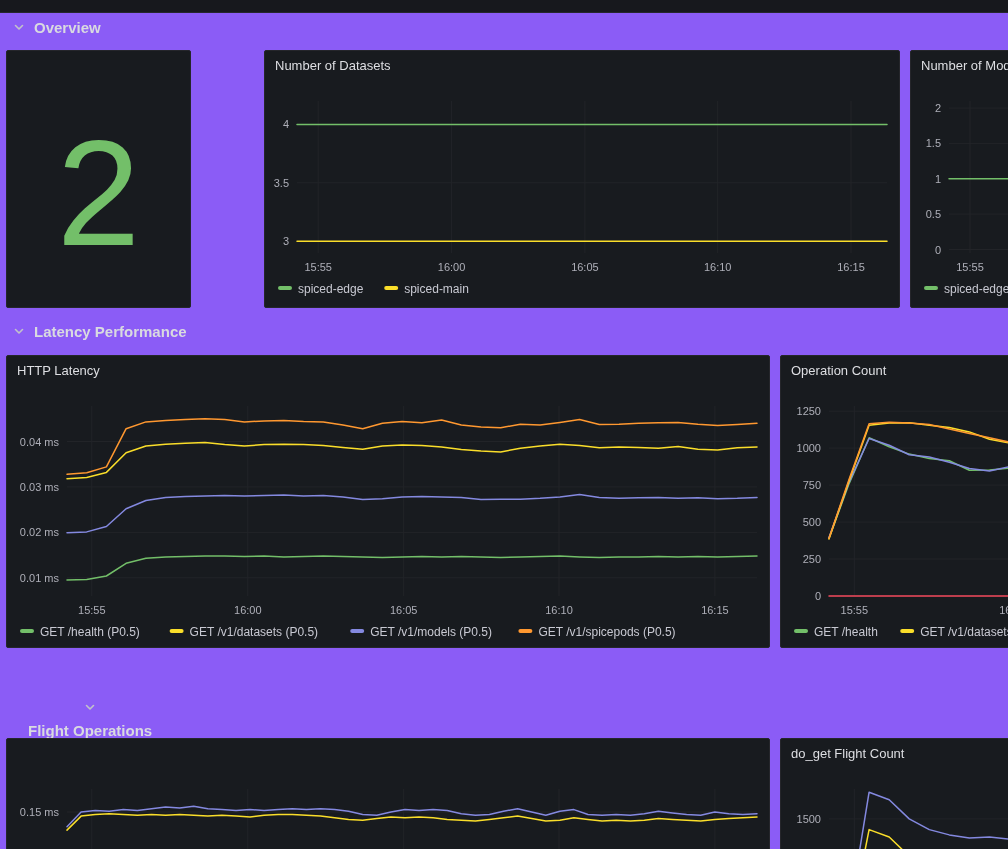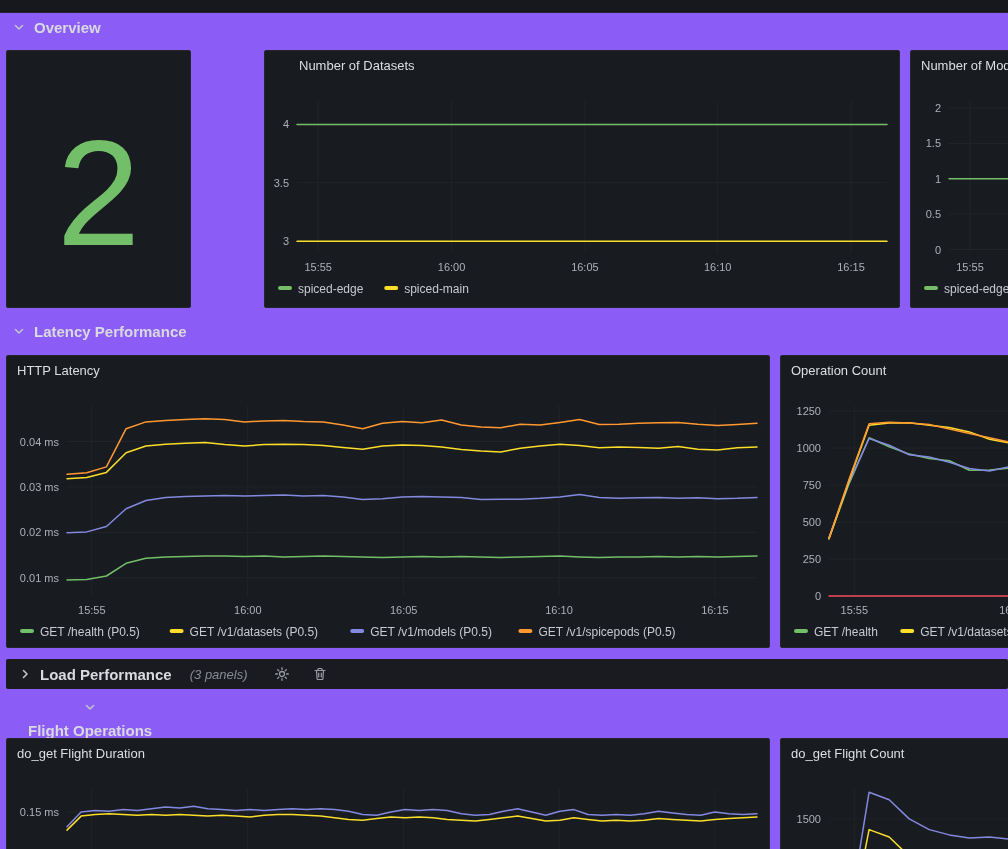--- a/index.html
+++ b/index.html
@@ -42,21 +42,21 @@
           <path d="M3.5 5.5 L7 9 L10.5 5.5" stroke="currentColor" stroke-width="1.6" fill="none" stroke-linecap="round" stroke-linejoin="round"></path>
         </svg>
     </span>
     <span>Overview</span>
   </div>
 
   <div class="panel" style="left:6px; top:50px; width:185px; height:258px;">
     <div class="stat-value" style="color: rgb(115, 191, 105);">2</div>
   </div>
 
-  <div class="panel" style="left:264px; top:50px; width:636px; height:258px;padding-left:24px;">
+  <div class="panel" style="left:264px; top:50px; width:636px; height:258px;">
     <div class="panel-title">Number of Datasets</div>
     <div class="chart"><svg width="634" height="228">
           <line class="grid" x1="32" x2="622" y1="162.3" y2="162.3"></line>
           <text class="tick" text-anchor="end" x="24" y="166.3">3</text>
           <line class="grid" x1="32" x2="622" y1="103.8" y2="103.8"></line>
           <text class="tick" text-anchor="end" x="24" y="107.8">3.5</text>
           <line class="grid" x1="32" x2="622" y1="45.4" y2="45.4"></line>
           <text class="tick" text-anchor="end" x="24" y="49.4">4</text>
           <line class="grid" x1="53.2" x2="53.2" y1="22" y2="174"></line>
           <text class="tick" text-anchor="middle" x="53.2" y="192">15:55</text>
@@ -181,51 +181,31 @@
           <polyline fill="none" stroke="#FADE2A" stroke-width="1.5" stroke-linejoin="round" stroke-linecap="round" points="48.0,155.1 68.1,96.7 88.1,41.2 108.2,39.0 128.2,38.7 148.3,41.2 168.3,43.4 188.4,47.9 208.5,55.3 228.5,59.0 248.6,56.7 268.6,61.9 288.7,62.7 308.7,64.1 328.8,61.2 348.9,55.3 368.9,53.1 389.0,56.0 409.0,61.2 429.1,64.1 449.1,65.6 469.2,64.1 489.3,63.0 509.3,64.1 529.4,65.3 549.4,64.4 569.5,63.5 589.5,64.1 609.6,64.4 629.7,63.7 649.7,64.3 669.8,64.0 689.8,63.4 709.9,64.3 729.9,64.1 750.0,63.8"></polyline>
           <polyline fill="none" stroke="#FF9830" stroke-width="1.5" stroke-linejoin="round" stroke-linecap="round" points="48.0,154.3 68.1,95.2 88.1,39.7 108.2,38.3 128.2,39.0 148.3,40.5 168.3,44.9 188.4,49.4 208.5,53.8 228.5,58.2 248.6,57.5 268.6,62.7 288.7,61.2 308.7,63.4 328.8,61.9 348.9,56.7 368.9,53.8 389.0,58.2 409.0,64.1 429.1,67.8 449.1,69.3 469.2,66.4 489.3,64.1 509.3,63.4 529.4,64.9 549.4,64.1 569.5,63.4 589.5,64.4 609.6,63.8 629.7,64.1 649.7,64.7 669.8,64.1 689.8,63.5 709.9,64.1 729.9,64.6 750.0,64.1"></polyline>
           <polyline fill="none" stroke="#F2495C" stroke-width="1.5" stroke-linejoin="round" stroke-linecap="round" points="48.0,212.0 750.0,212.0"></polyline>
           <rect x="13" y="245" width="14" height="4" rx="2" fill="#73BF69"></rect>
           <text class="leg" x="33" y="252">GET /health</text>
           <rect x="119.2" y="245" width="14" height="4" rx="2" fill="#FADE2A"></rect>
           <text class="leg" x="139.2" y="252">GET /v1/datasets</text>
         </svg></div>
   </div>
 
-  <div class="rowbar">
-    <span class="chev">
-      <svg width="14" height="14" viewBox="0 0 14 14">
-          <path d="M5.5 3.5 L9 7 L5.5 10.5" stroke="currentColor" stroke-width="1.6" fill="none" stroke-linecap="round" stroke-linejoin="round"></path>
-        </svg>
-    </span>
-    <span class="label">Load Performance</span>
-    <span class="note">(3 panels)</span>
-    <span class="icon-btn gear">
-      <svg width="16" height="16" viewBox="0 0 16 16">
-          <path fill="none" stroke="currentColor" stroke-width="1.3" stroke-linecap="round" d="M8 5.5 A2.5 2.5 0 1 0 8 10.5 A2.5 2.5 0 1 0 8 5.5 M8 1.7 V3.4 M8 12.6 V14.3 M1.7 8 H3.4 M12.6 8 H14.3 M3.6 3.6 L4.8 4.8 M11.2 11.2 L12.4 12.4 M12.4 3.6 L11.2 4.8 M4.8 11.2 L3.6 12.4"></path>
-        </svg>
-    </span>
-    <span class="icon-btn trash">
-      <svg width="16" height="16" viewBox="0 0 16 16">
-          <path fill="none" stroke="currentColor" stroke-width="1.2" stroke-linecap="round" stroke-linejoin="round" d="M3 4.5 H13 M6 4.5 V3.2 C6 2.8 6.3 2.5 6.7 2.5 H9.3 C9.7 2.5 10 2.8 10 3.2 V4.5 M4.5 4.5 L5.1 12.8 C5.1 13.2 5.4 13.5 5.8 13.5 H10.2 C10.6 13.5 10.9 13.2 10.9 12.8 L11.5 4.5 M6.7 7 V11 M9.3 7 V11"></path>
-        </svg>
-    </span>
-  </div>
 
   <div class="section-header" style="left:28px; top:700px;flex-direction:column;">
     <span class="chev">
       <svg width="14" height="14" viewBox="0 0 14 14">
           <path d="M3.5 5.5 L7 9 L10.5 5.5" stroke="currentColor" stroke-width="1.6" fill="none" stroke-linecap="round" stroke-linejoin="round"></path>
         </svg>
     </span>
     <span>Flight Operations</span>
   </div>
 
   <div class="panel" style="left:6px; top:738px; width:764px; height:293px;">
-    <div class="panel-title">do_get Flight Duration</div>
     <div class="chart"><svg width="762" height="263">
           <line class="grid" x1="60" x2="750" y1="45.0" y2="45.0"></line>
           <text class="tick" text-anchor="end" x="52" y="49">0.15 ms</text>
           <line class="grid" x1="84.8" x2="84.8" y1="22" y2="212"></line>
           <text class="tick" text-anchor="middle" x="84.8" y="230">15:55</text>
           <line class="grid" x1="240.8" x2="240.8" y1="22" y2="212"></line>
           <text class="tick" text-anchor="middle" x="240.8" y="230">16:00</text>
           <line class="grid" x1="396.7" x2="396.7" y1="22" y2="212"></line>
           <text class="tick" text-anchor="middle" x="396.7" y="230">16:05</text>
           <line class="grid" x1="552.0" x2="552.0" y1="22" y2="212"></line>

